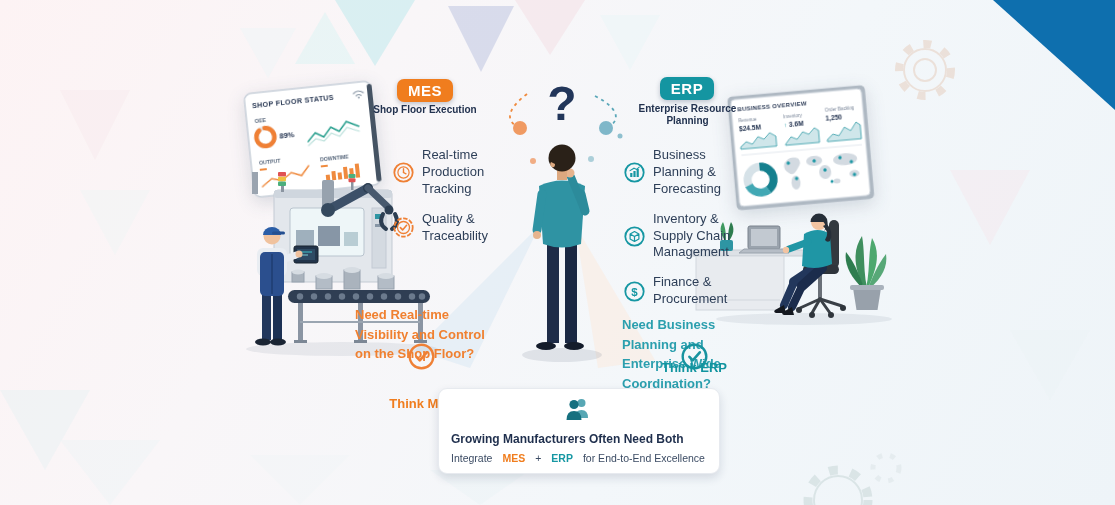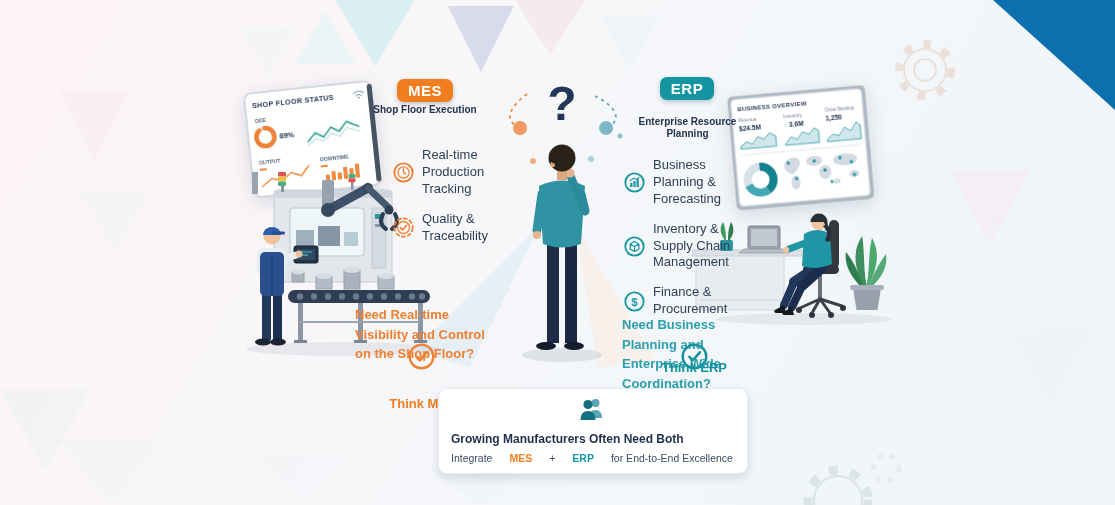--- a/index.html
+++ b/index.html
@@ -27,21 +27,21 @@
   .think{font-size:13px;font-weight:bold;text-align:center;}
   .think.mes{color:#F07D1E;}
   .think.erp{color:#11949F;}
   .panel-shadow{filter:drop-shadow(0 5px 9px rgba(25,45,75,.16));}
   .card{
     display:flex;align-items:center;gap:10px;
     background:#ffffff;border:1px solid #e7eaef;border-radius:9px;
     padding:7px 14px 7px 12px;box-shadow:0 4px 10px rgba(25,45,75,.14);flex-direction:column;
   }
   .card-title{font-size:12px;font-weight:bold;color:#1F2F4D;line-height:1.3;}
-  .card-sub{display:inline-flex;gap:17px;font-size:10.5px;color:#3C4C64;line-height:1.35;text-align:right;}
+  .card-sub{display:inline-flex;gap:10px;font-size:10.5px;color:#3C4C64;line-height:1.35;text-align:right;}
   .card-sub .mes{color:#F07D1E;font-weight:bold;}
   .card-sub .erp{color:#1697A3;font-weight:bold;}
 </style>
 </head>
 <body>
 
 <div class="canvas">
 
   <svg class="abs" style="left:0;top:0;" width="1115" height="505" viewBox="0 0 1115 505">
     <polygon points="335,0 415,0 375,66" fill="#bfe9ec" opacity=".55"></polygon>
@@ -378,23 +378,23 @@
   <div class="abs question mes" style="left:355px;top:305px;width:135px;">Need Real-time Visibility and Control on the Shop Floor?</div>
   <svg class="abs" style="left:408px;top:343px;" width="27" height="27" viewBox="0 0 27 27">
     <circle cx="13.5" cy="13.5" r="11.8" fill="none" stroke="#EF8035" stroke-width="2.4"></circle>
     <path d="M8.4,13.8 l3.4,3.5 l7,-8" fill="none" stroke="#EF8035" stroke-width="2.6" stroke-linecap="round" stroke-linejoin="round"></path>
   </svg>
   <div class="abs think mes" style="left:360px;top:372px;width:125px;margin-top:24px;">Think MES</div>
 
   <div class="abs" style="left:627px;top:77px;width:120px;text-align:center;">
     <span class="badge erp">ERP</span>
   </div>
-  <div class="abs col-title" style="left:625px;top:103px;width:125px;margin-top:13px;">Enterprise Resource Planning</div>
-
-  <div class="abs features" style="left:624px;top:157px;">
+  <div class="abs col-title" style="left:625px;top:103px;width:125px;">Enterprise Resource Planning</div>
+
+  <div class="abs features" style="left:624px;top:147px;">
     <div class="feature">
       <svg width="21" height="21" viewBox="0 0 21 21">
         <circle cx="10.5" cy="10.5" r="9.2" fill="none" stroke="#1697A3" stroke-width="1.8"></circle>
         <rect x="6.2" y="11" width="2.2" height="4" fill="#1697A3"></rect>
         <rect x="9.4" y="9" width="2.2" height="6" fill="#1697A3"></rect>
         <rect x="12.6" y="7" width="2.2" height="8" fill="#1697A3"></rect>
         <path d="M6,8.6 l4,-2.4 l2.6,1.2 l2.6,-2.2" fill="none" stroke="#1697A3" stroke-width="1.1" stroke-linecap="round"></path>
       </svg>
       <div class="flabel">Business Planning &amp; Forecasting</div>
     </div>

